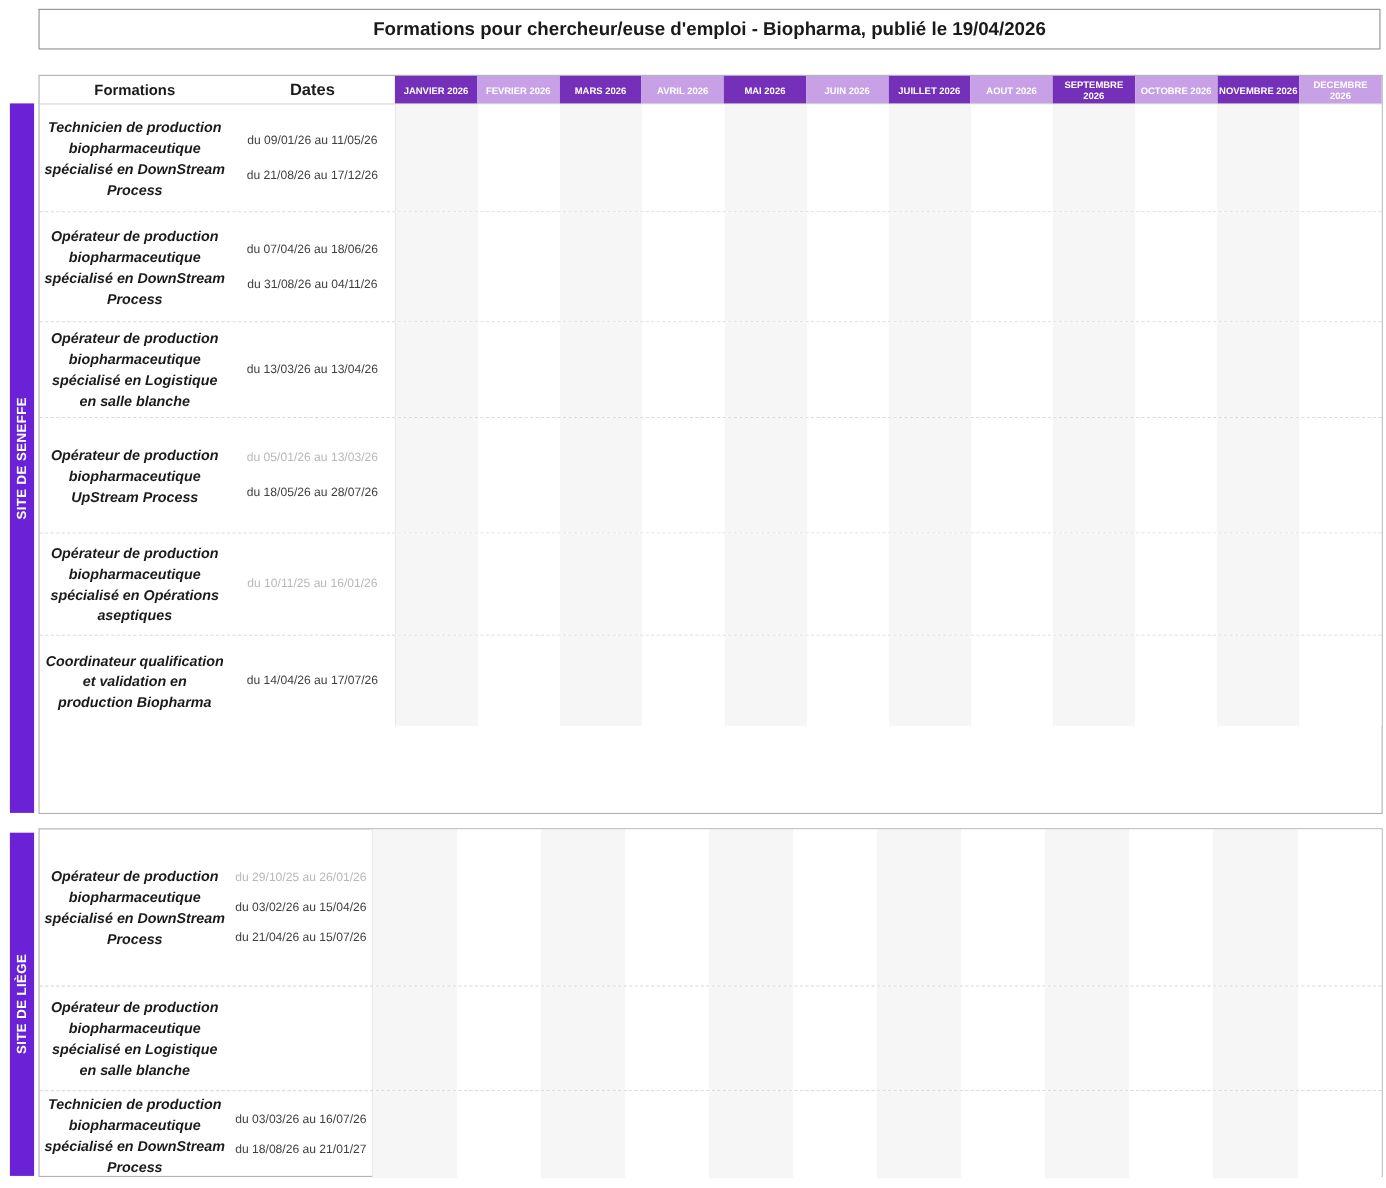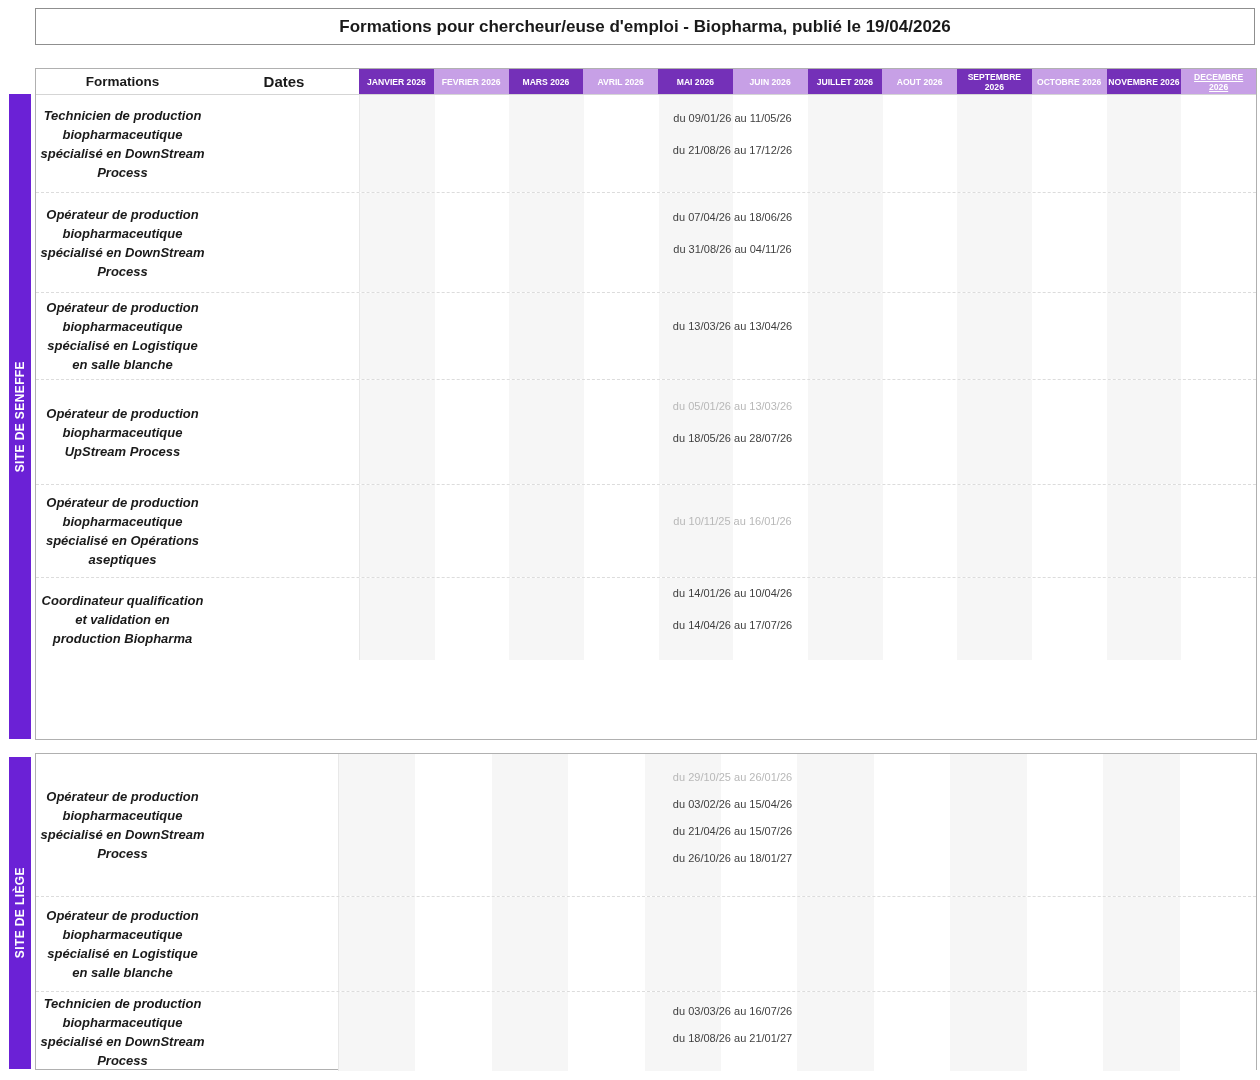--- a/index.html
+++ b/index.html
@@ -24,34 +24,34 @@
   .header-row{display:flex;height:25px;border-bottom:1px solid #d5d5d5;}
   .h-form{width:173px;display:flex;align-items:center;justify-content:center;
     font-size:13.5px;font-weight:bold;}
   .h-dates{width:var(--dates-w);display:flex;align-items:center;justify-content:center;
     font-size:15px;font-weight:bold;}
   .h-months{flex:1;display:grid;grid-template-columns:repeat(12,1fr);}
   .month{display:flex;align-items:center;justify-content:center;text-align:center;
     font-size:8.6px;font-weight:bold;color:#ffffff;line-height:10px;padding:12px 1px;overflow:hidden;}
   .month:nth-child(odd){background:#7430b8;}
   .month:nth-child(even){background:#c7a0e6;}
-  .month.m12{padding:0 7px;text-decoration:underline;}
+  .month.m12{padding:0 7px;}
 
   .row{display:flex;position:relative;box-sizing:border-box;}
   .row + .row{border-top:1px dashed #dcdcdc;}
   .row::before{content:"";position:absolute;top:0;bottom:0;right:0;
     left:calc(173px + var(--dates-w));
     background:repeating-linear-gradient(90deg,#f6f6f6 0 8.3333%,#ffffff 8.3333% 16.6666%);
     border-left:1px solid #e8e8e8;}
   .row > *{position:relative;z-index:1;}
 
   .name{width:173px;box-sizing:border-box;padding:2px 4px;display:flex;align-items:center;
     justify-content:center;text-align:center;font-size:13px;font-weight:bold;line-height:19px;font-style:italic;}
   .sessions{flex:1;display:flex;flex-direction:column;justify-content:center;}
-  .session{height:32px;display:flex;align-items:center;flex-direction:column;}
+  .session{height:32px;display:flex;align-items:center;}
   .liege .session{height:27px;}
   .sdate{width:var(--dates-w);flex-shrink:0;text-align:center;font-size:11px;color:#3f3f3f;white-space:nowrap;}
   .session.past .sdate{color:#b8b8b8;}
   .track{flex:1;position:relative;height:100%;}
 
   .bar{position:absolute;top:50%;transform:translateY(-50%);height:5px;}
 </style>
 </head>
 <body>
 
@@ -155,26 +155,20 @@
         <div class="track">
             <div class="bar" style="left: 0.4%; width: 4.5%;"></div>
           </div>
       </div>
     </div>
   </div>
 
   <div class="row" style="height:83px">
     <div class="name">Coordinateur qualification et validation en production Biopharma</div>
     <div class="sessions">
-      <div class="session ongoing">
-        <div class="sdate">du 14/01/26 au 10/04/26</div>
-        <div class="track">
-            <div class="bar" style="left: 3.9%; width: 24.3%;"></div>
-          </div>
-      </div>
       <div class="session upcoming">
         <div class="sdate">du 14/04/26 au 17/07/26</div>
         <div class="track">
             <div class="bar" style="left: 30.2%; width: 22.4%;"></div>
           </div>
       </div>
     </div>
   </div>
 
 </div>
@@ -198,26 +192,20 @@
         <div class="track">
             <div class="bar" style="left: 8.5%; width: 18.1%;"></div>
           </div>
       </div>
       <div class="session upcoming">
         <div class="sdate">du 21/04/26 au 15/07/26</div>
         <div class="track">
             <div class="bar" style="left: 28.5%; width: 21.7%;"></div>
           </div>
       </div>
-      <div class="session upcoming">
-        <div class="sdate">du 26/10/26 au 18/01/27</div>
-        <div class="track">
-            <div class="bar" style="left: 83.8%; width: 16.2%;"></div>
-          </div>
-      </div>
     </div>
   </div>
 
   <div class="row" style="height:95px">
     <div class="name">Opérateur de production biopharmaceutique spécialisé en Logistique en salle blanche</div>
   </div>
 
   <div class="row" style="height:80px">
     <div class="name">Technicien de production biopharmaceutique spécialisé en DownStream Process</div>
     <div class="sessions">

